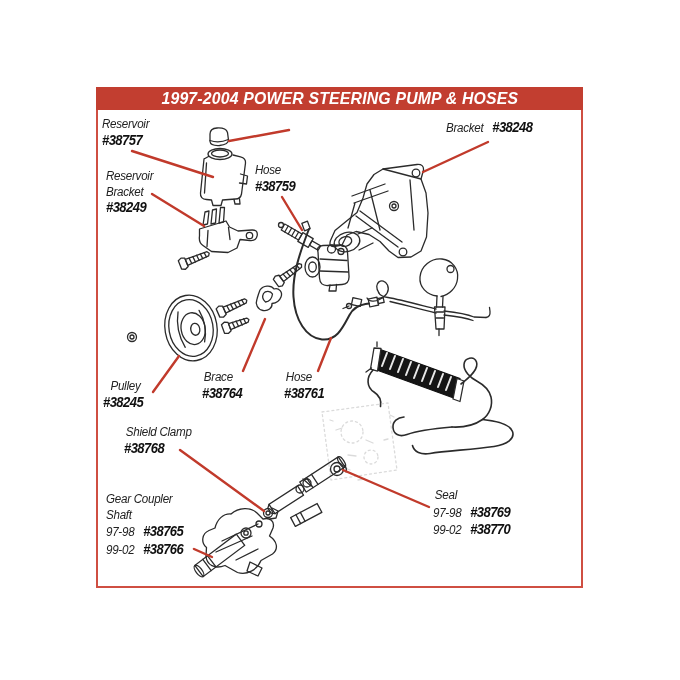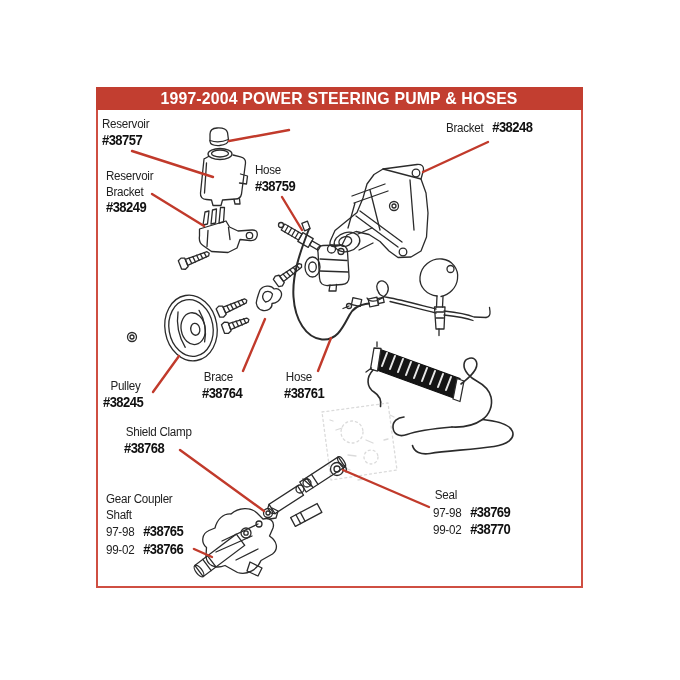--- a/index.html
+++ b/index.html
@@ -1,18 +1,18 @@
 <!DOCTYPE html>
 <html style="--banner-red: #c23e30; --border-red: #cf4f42; --leader-red: #c13a2b; --ink: #2b2b2b;"><head>
 <meta charset="utf-8">
 <style>
   html,body{margin:0;padding:0;background:#ffffff;}
   body{width:680px;height:680px;position:relative;overflow:hidden;
        font-family:"Liberation Sans","DejaVu Sans",sans-serif;color:#1c1c1c;}
-  .stage{position:absolute;inset:0;}
+  .stage{position:absolute;inset:0;font-style:italic;}
   .frame{position:absolute;left:96px;top:87px;width:487px;height:501px;}
   .banner{position:absolute;left:0;top:0;right:0;height:23px;
           background:var(--banner-red,#c23e30);
           display:flex;align-items:center;justify-content:center;}
   .banner span{color:#ffffff;font-weight:700;font-size:17px;letter-spacing:.2px;
                transform:scaleX(.93);transform-origin:center;white-space:nowrap;}
   .content{position:absolute;left:0;right:0;top:23px;bottom:0;
            border:2px solid var(--border-red,#cf4f42);border-top:none;
            box-sizing:border-box;background:#fff;}
   svg.art{position:absolute;left:0;top:0;width:680px;height:680px;pointer-events:none;}

